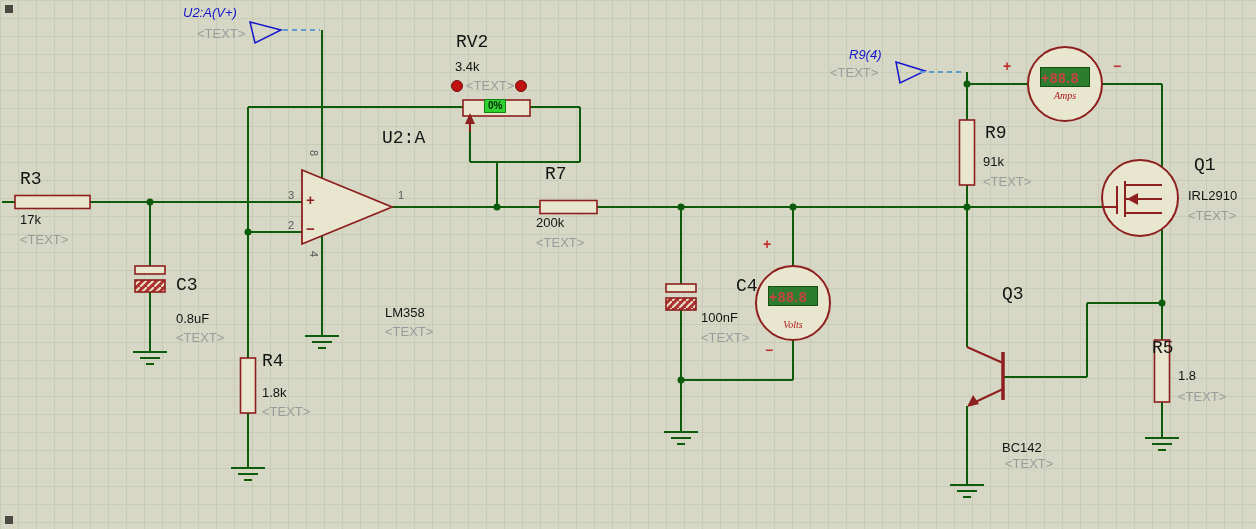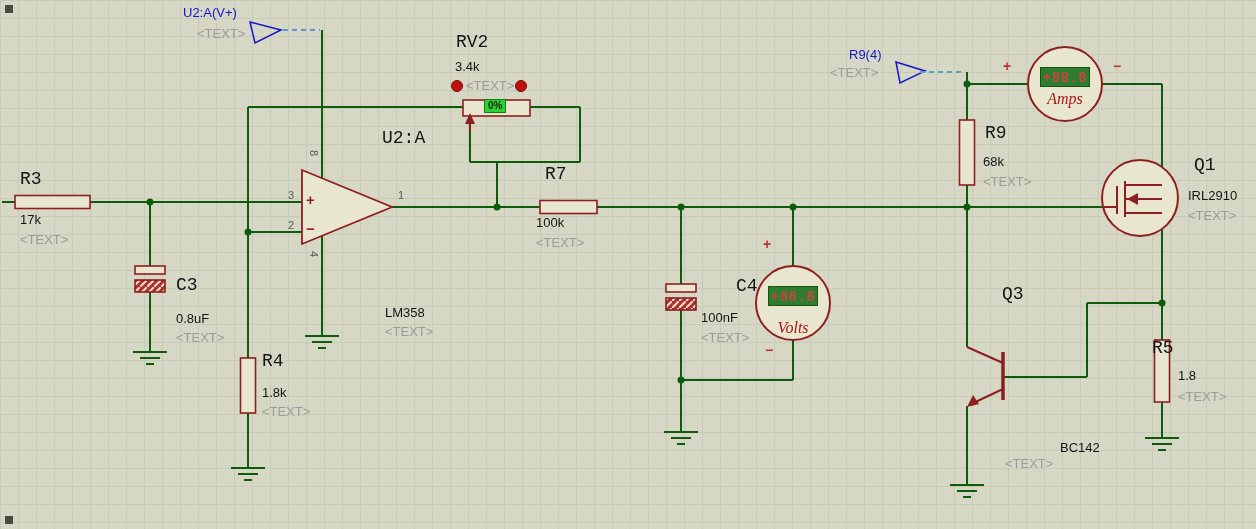--- a/index.html
+++ b/index.html
@@ -10,31 +10,31 @@
       linear-gradient(to right, #c8cbb6 1px, transparent 1px),
       linear-gradient(to bottom, #c8cbb6 1px, transparent 1px);
     background-size:18px 18px;
     font-family:"Liberation Sans", sans-serif;
   }
   svg{position:absolute;left:0;top:0;}
   .lbl{position:absolute;white-space:nowrap;line-height:1.1;}
   .ref{font-size:18px;color:#141414;font-family:Liberation Mono, monospace;}
   .val{font-size:13px;color:#141414;}
   .ph{font-size:13px;color:#9b9b9b;}
-  .net{font-size:13px;color:#1515cc;}
+  .net{font-size:13px;color:#1515cc;font-style:italic;}
   .pin{font-size:11px;color:#555a5a;}
   .pinrot{transform:rotate(90deg);display:inline-block;}
   .sign{font-size:15px;font-weight:bold;color:#8e1f1f;}
   .msign{font-size:14px;font-weight:bold;color:#c03030;}
   .lcd{
     position:absolute;width:50px;height:20px;background:#2e7d2e;border:1px solid #155015;
-    color:#c94343;font-family:Liberation Mono, monospace;font-size:14px;font-weight:bold;
-    text-align:center;line-height:20px;letter-spacing:.5px;box-sizing:border-box;
+    color:#c94343;font-family:Liberation Sans, sans-serif;font-size:14px;font-weight:bold;
+    text-align:left;line-height:20px;letter-spacing:.5px;box-sizing:border-box;
   }
-  .unit{position:absolute;width:50px;text-align:center;font-size:16px;font-style:italic;
+  .unit{position:absolute;width:50px;text-align:center;font-size:10px;font-style:italic;
     color:#a81818;font-family:"Liberation Serif",serif;}
   .pct{
     position:absolute;background:#2fd02f;border:1px solid #128012;color:#0a2a0a;
     font-size:10px;line-height:12px;padding:0 3px;font-weight:bold;
   }
 </style>
 </head>
 <body>
 
 <div class="canvas">
@@ -149,46 +149,46 @@
   <span class="lbl ph" style="left:385px;top:325px">&lt;TEXT&gt;</span>
   <span class="lbl pin" style="left:288px;top:189px">3</span>
   <span class="lbl pin" style="left:288px;top:219px">2</span>
   <span class="lbl pin" style="left:398px;top:189px">1</span>
   <span class="lbl pin pinrot" style="left:311px;top:147px">8</span>
   <span class="lbl pin pinrot" style="left:311px;top:248px">4</span>
   <span class="lbl sign" style="left:306px;top:192px">+</span>
   <span class="lbl sign" style="left:306px;top:221px">−</span>
 
   <span class="lbl ref" style="left:545px;top:165px">R7</span>
-  <span class="lbl val" style="left:536px;top:216px">100k</span>
+  <span class="lbl val" style="left:536px;top:216px">200k</span>
   <span class="lbl ph" style="left:536px;top:236px">&lt;TEXT&gt;</span>
 
   <span class="lbl ref" style="left:736px;top:277px">C4</span>
   <span class="lbl val" style="left:701px;top:311px">100nF</span>
   <span class="lbl ph" style="left:701px;top:331px">&lt;TEXT&gt;</span>
 
   <span class="lbl msign" style="left:763px;top:237px">+</span>
   <span class="lbl msign" style="left:765px;top:343px">−</span>
   <div class="lcd" style="left:768px;top:286px">+88.8</div>
   <span class="unit" style="left:768px;top:319px">Volts</span>
 
   <span class="lbl ref" style="left:985px;top:124px">R9</span>
-  <span class="lbl val" style="left:983px;top:155px">68k</span>
+  <span class="lbl val" style="left:983px;top:155px">91k</span>
   <span class="lbl ph" style="left:983px;top:175px">&lt;TEXT&gt;</span>
 
   <span class="lbl msign" style="left:1003px;top:59px">+</span>
   <span class="lbl msign" style="left:1113px;top:59px">−</span>
   <div class="lcd" style="left:1040px;top:67px">+88.8</div>
   <span class="unit" style="left:1040px;top:90px">Amps</span>
 
   <span class="lbl ref" style="left:1194px;top:156px">Q1</span>
   <span class="lbl val" style="left:1188px;top:189px">IRL2910</span>
   <span class="lbl ph" style="left:1188px;top:209px">&lt;TEXT&gt;</span>
 
   <span class="lbl ref" style="left:1002px;top:285px">Q3</span>
-  <span class="lbl val" style="left:1060px;top:441px">BC142</span>
+  <span class="lbl val" style="left:1002px;top:441px">BC142</span>
   <span class="lbl ph" style="left:1005px;top:457px">&lt;TEXT&gt;</span>
 
   <span class="lbl ref" style="left:1152px;top:339px">R5</span>
   <span class="lbl val" style="left:1178px;top:369px">1.8</span>
   <span class="lbl ph" style="left:1178px;top:390px">&lt;TEXT&gt;</span>
 
 </div>
 
 </body></html>

